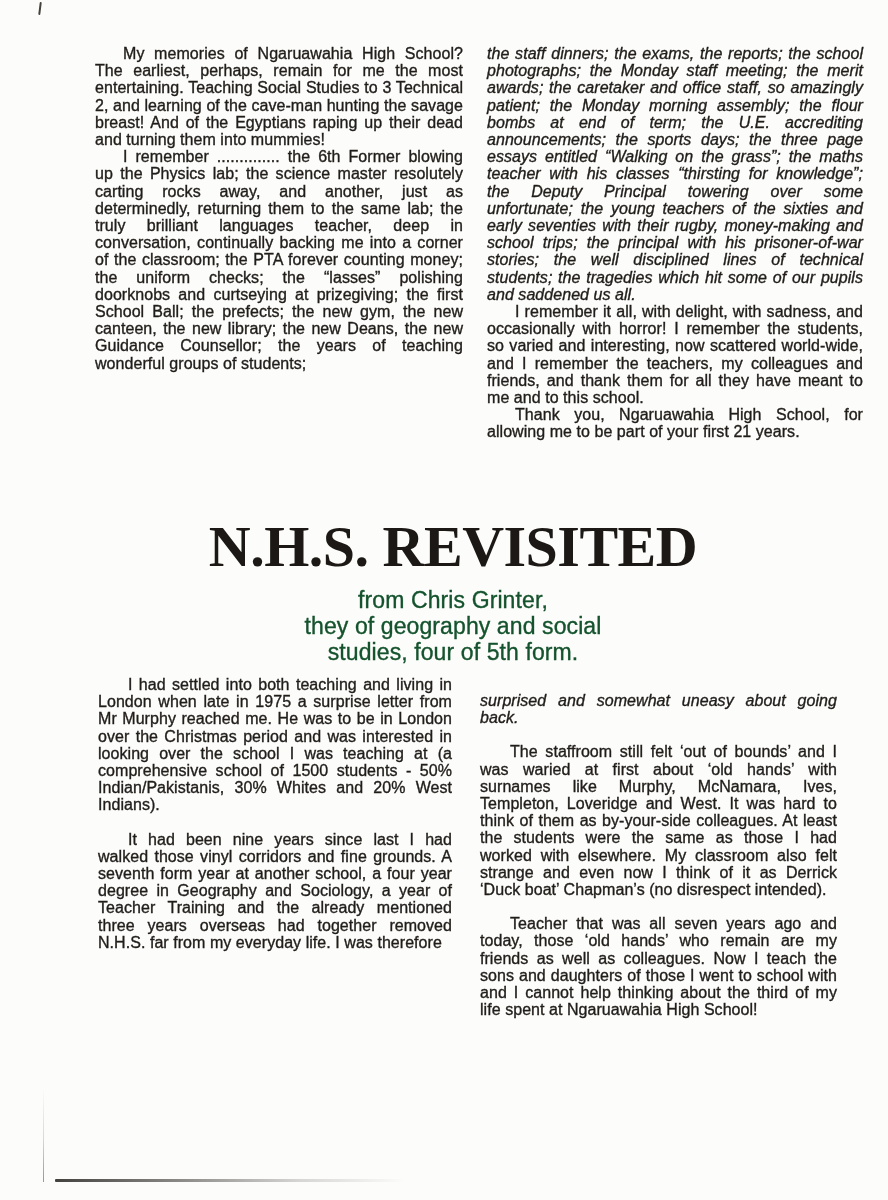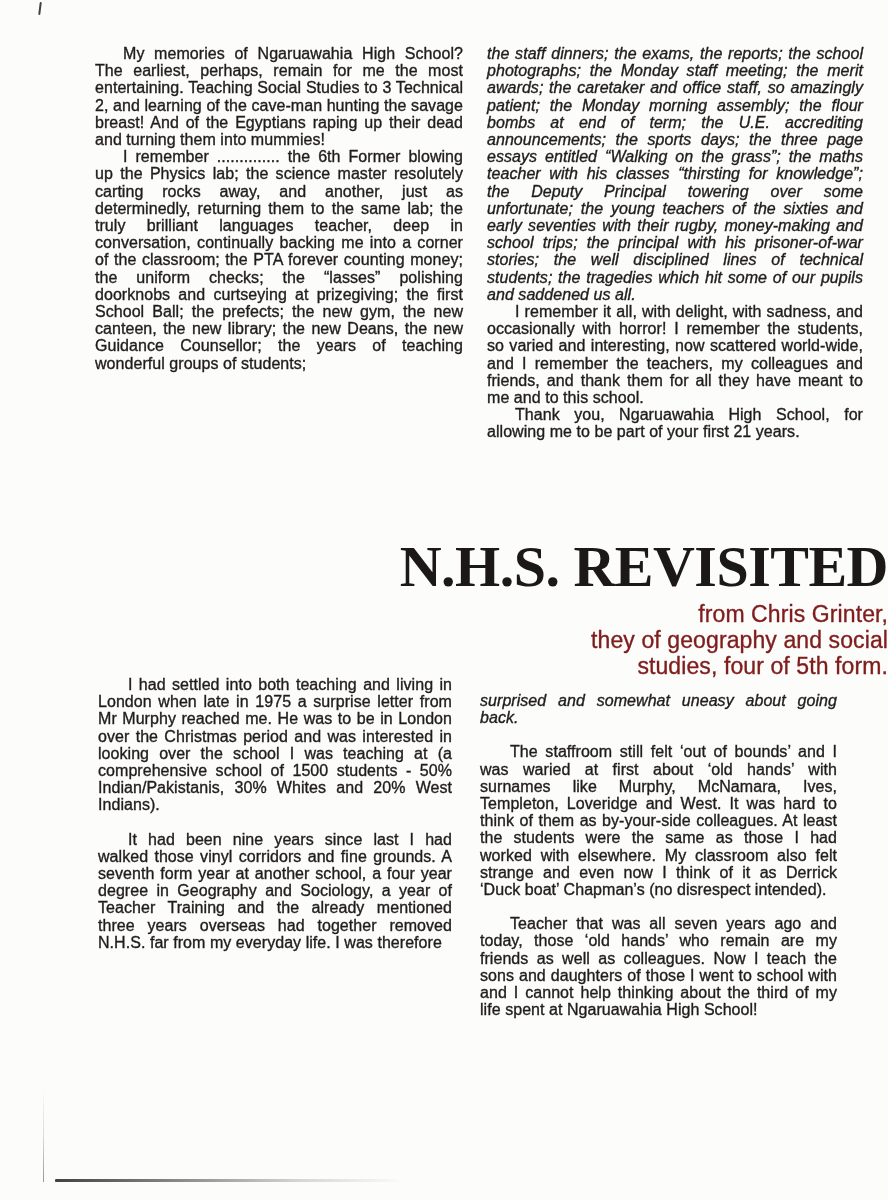--- a/index.html
+++ b/index.html
@@ -31,39 +31,39 @@
 
   .para { margin: 0; text-indent: 28px; }
   .para.cont { text-indent: 0; font-style: italic; }
   .sec-bottom .para { margin: 0 0 17px 0; text-indent: 30px; }
   .sec-bottom .para.cont { text-indent: 0; }
 
   
   .headline {
     position: absolute;
     left: 18px;
-    top: 536px;
+    top: 516px;
     width: 870px;
-    text-align: right;
+    text-align: center;
   }
   .title {
     margin: 0;
     font-family: "Liberation Serif", serif;
     font-weight: bold;
     font-size: 58px;
     line-height: 62px;
     letter-spacing: -0.5px;
     color: #1b1815;
   }
   .byline {
-    margin-top: 3px;
+    margin-top: 9px;
     font-size: 23px;
     line-height: 26px;
     letter-spacing: 0.1px;
-    color: #7f1d1d;
+    color: #14532d;
     -webkit-text-stroke: 0.35px currentColor;
   }
 
   
   .artifact { position: absolute; pointer-events: none; }
   .tick {
     left: 39px; top: 2px; width: 2px; height: 13px;
     background: #45413d; transform: rotate(7deg);
     border-radius: 1px;
   }

